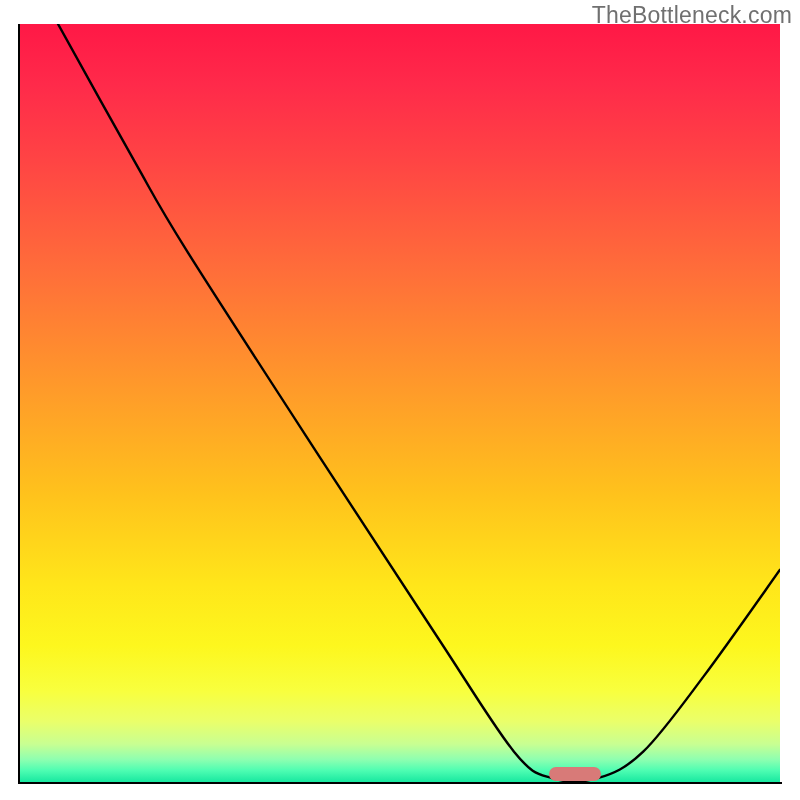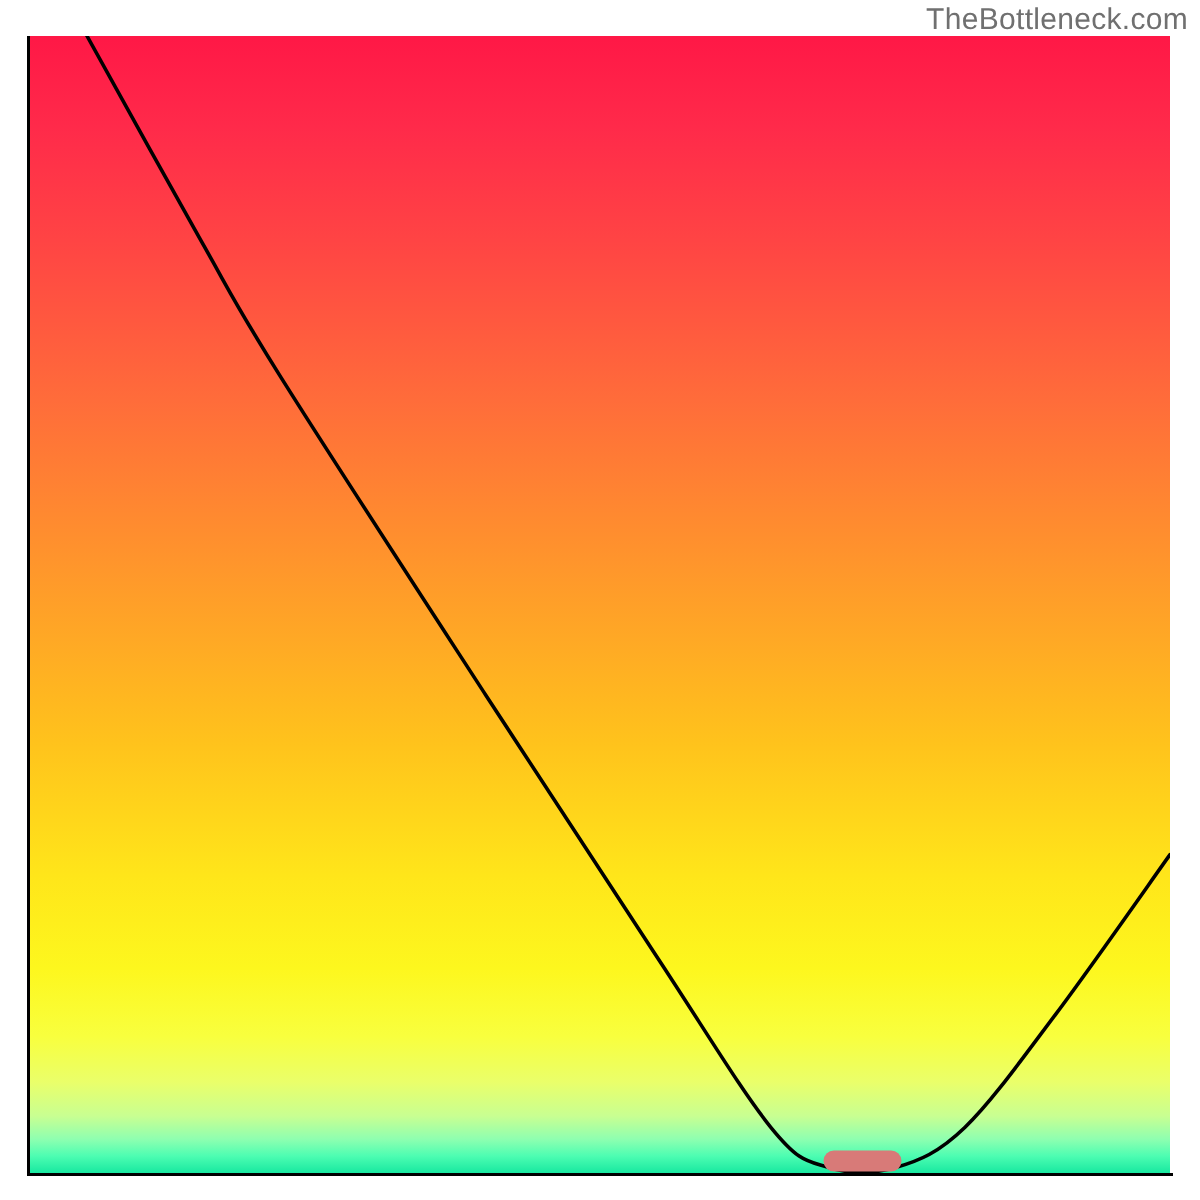--- a/index.html
+++ b/index.html
@@ -9,21 +9,21 @@
     height: 800px;
     background: #ffffff;
     font-family: Arial, Helvetica, sans-serif;
     overflow: hidden;
   }
   .watermark {
     position: absolute;
     top: 2px;
     right: 8px;
     color: #707070;
-    font-size: 20px;
+    font-size: 23px;
     font-weight: 500;
     letter-spacing: 0.2px;
     z-index: 5;
   }
   .plot-frame {
     position: absolute;
     left: 18px;
     top: 24px;
     width: 764px;
     height: 760px;

